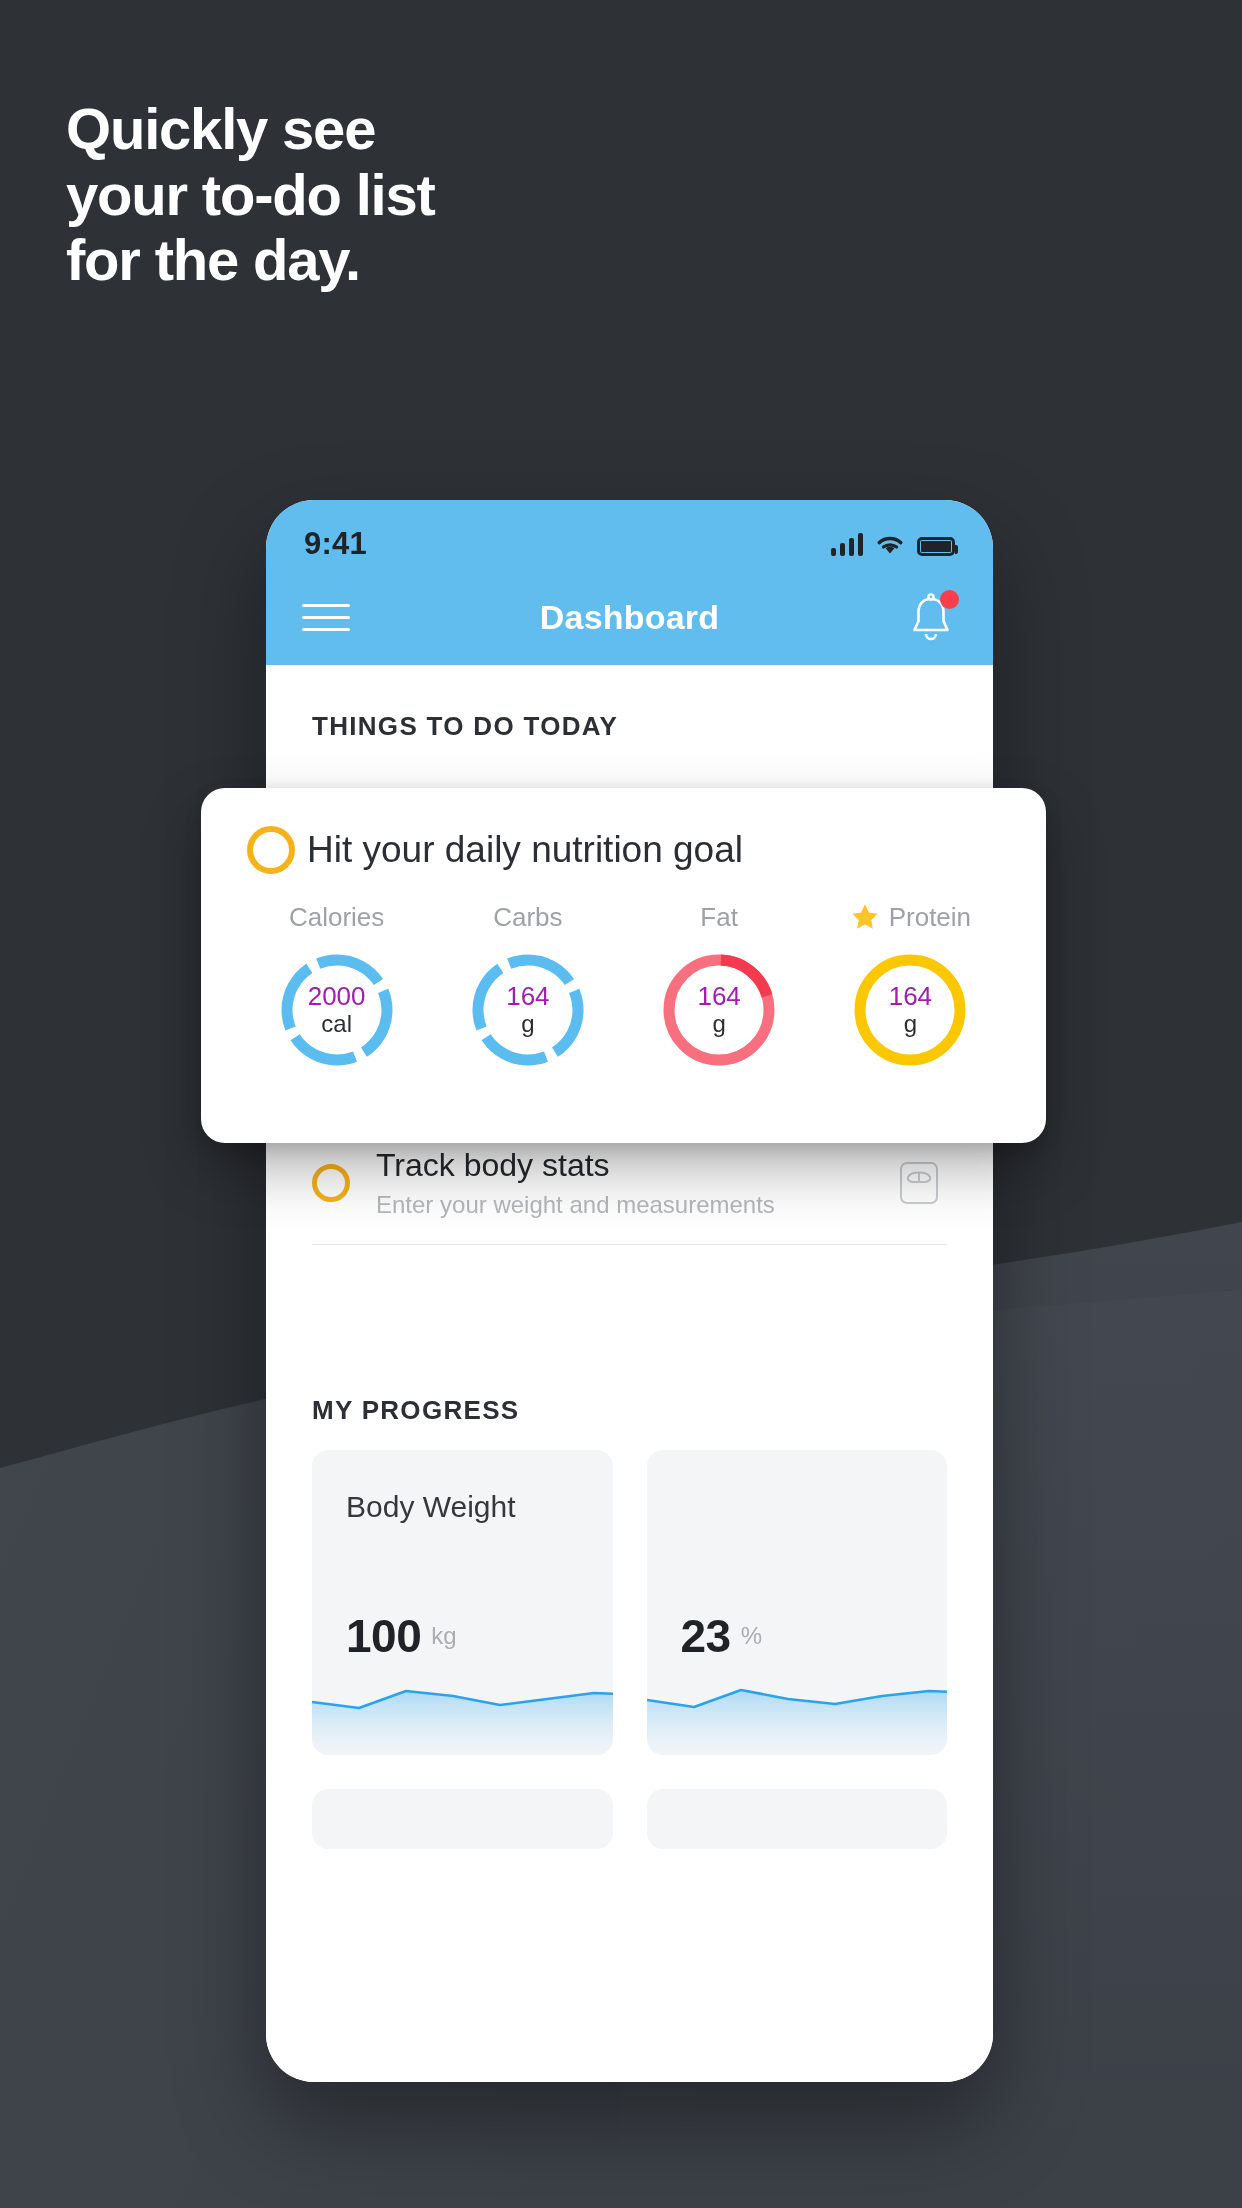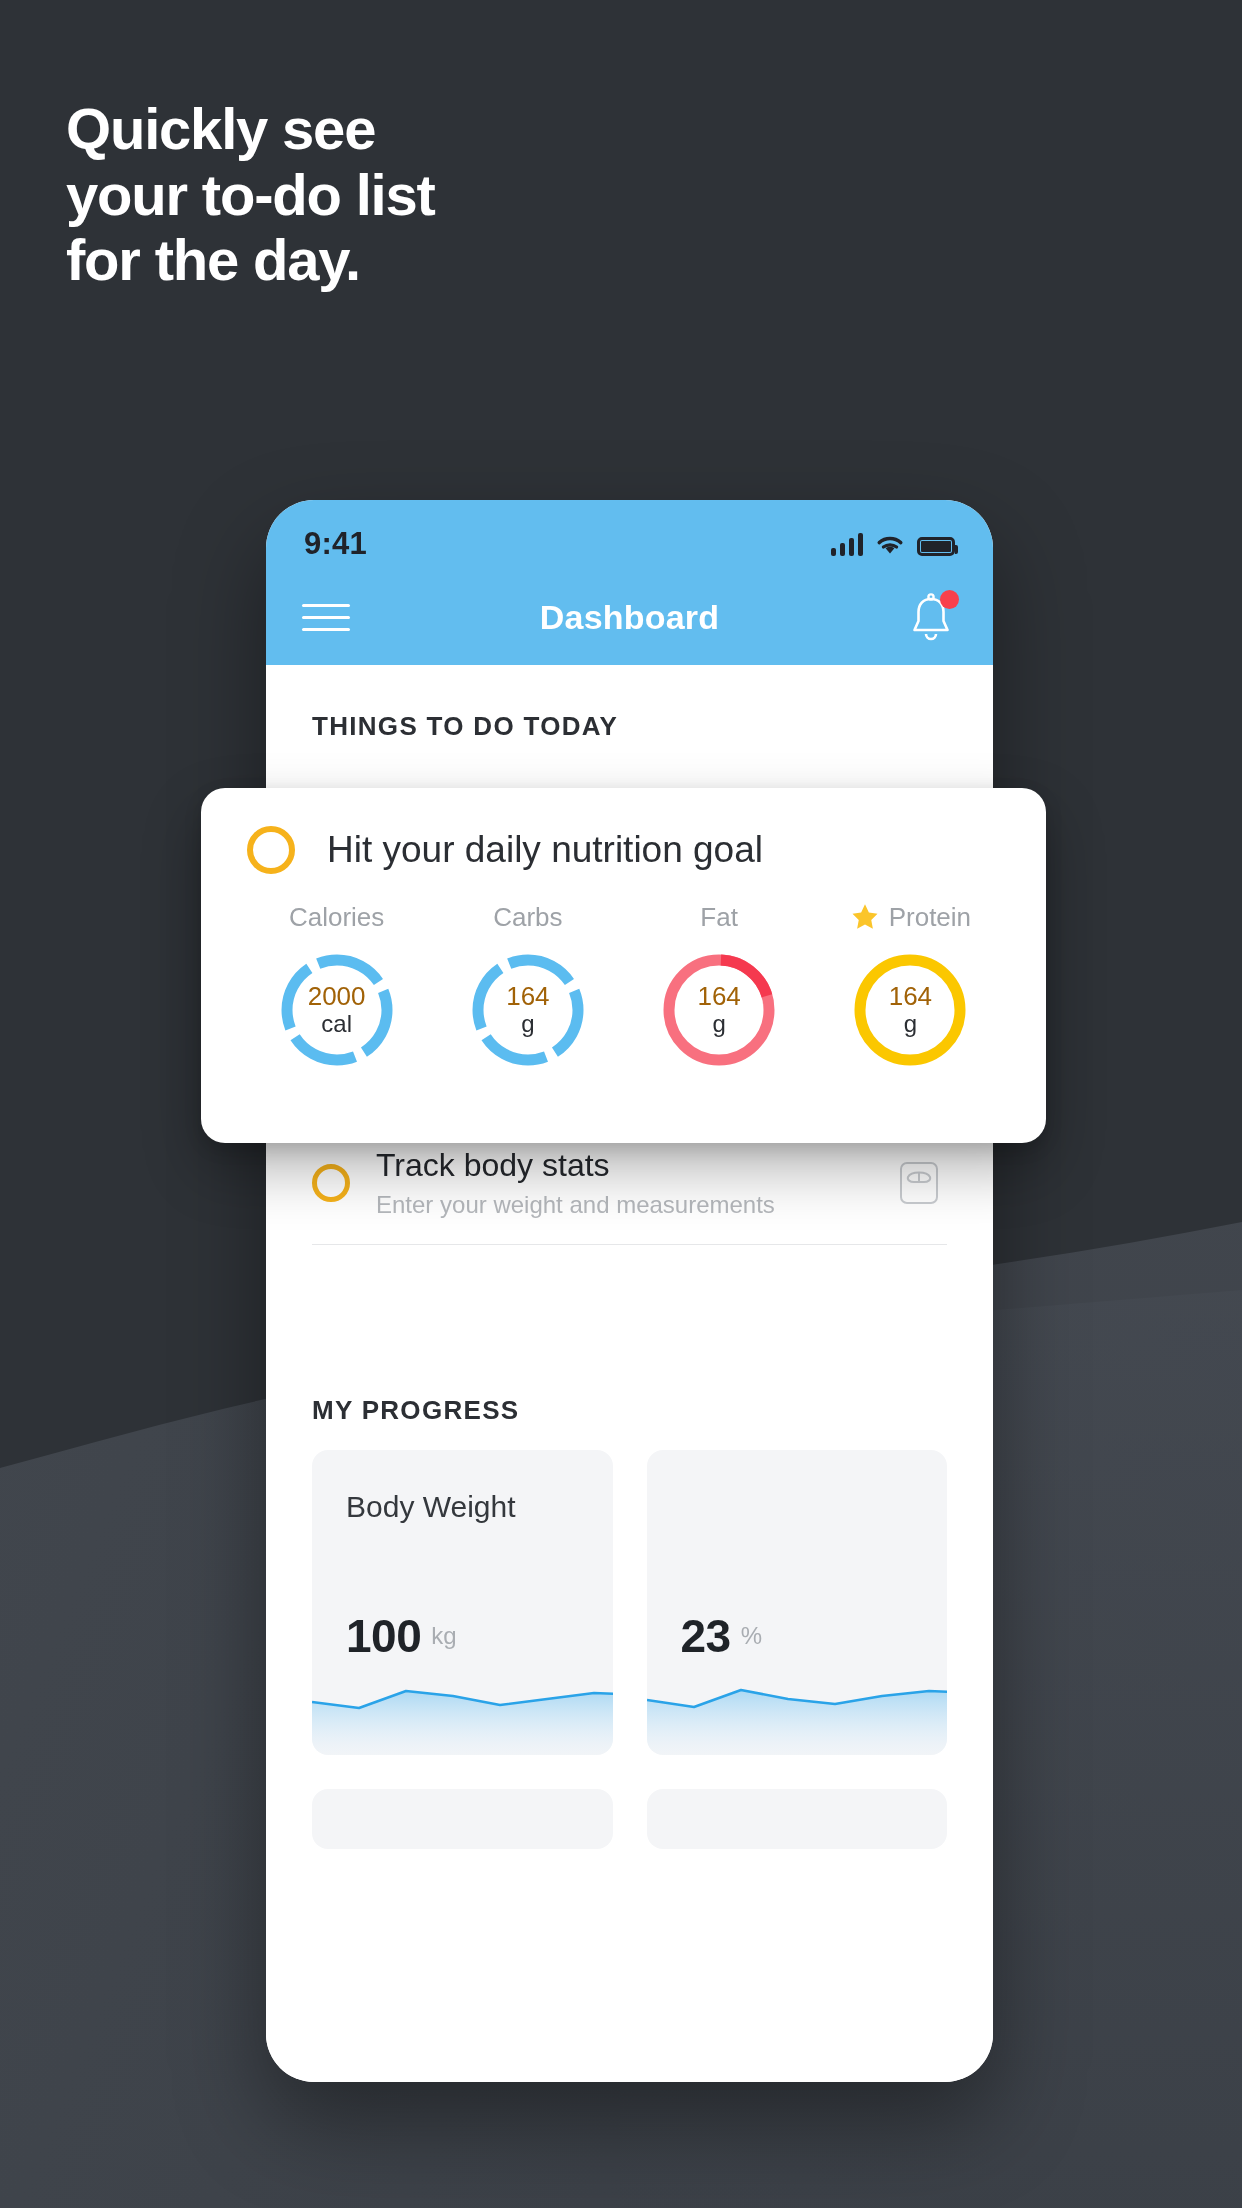--- a/index.html
+++ b/index.html
@@ -120,34 +120,34 @@
   
   #overlay-card {
     position:absolute;
     left:201px; top:788px;
     width:845px; height:355px;
     background:#ffffff;
     border-radius:24px;
     z-index:20;
     box-shadow:0 26px 58px rgba(0,0,0,.30), 0 6px 18px rgba(0,0,0,.14);
   }
-  #ov-head { display:flex; align-items:center; gap:32px; padding:38px 0 0 46px; }
+  #ov-head { display:flex; align-items:center; gap:12px; padding:38px 0 0 46px; }
   #ov-ring { width:48px; height:48px; border-radius:50%; border:6px solid #f6b21b; flex:0 0 48px; }
   #ov-title { font-size:37px; color:#2b2e33; }
   #macros { display:flex; padding:26px 40px 0 40px; }
   .macro { flex:1 1 0; display:flex; flex-direction:column; align-items:center; }
   .macro-label-row { display:flex; align-items:center; gap:9px; height:34px; }
   .macro-label { font-size:26px; color:#9ea2a7; }
   .macro-ring { position:relative; width:124px; height:124px; margin-top:14px; }
   .macro-ring svg { display:block; }
   .macro-center {
     position:absolute; inset:0; display:flex; flex-direction:column;
     align-items:center; justify-content:center; line-height:1.12;
   }
-  .macro-v { font-size:26px; color:#a16207; }
+  .macro-v { font-size:26px; color:#a21caf; }
   .macro-u { font-size:24px; color:#2b2e33; }
   .star { width:30px; height:30px; display:block; }
 </style>
 </head>
 <body>
 
 <div id="bg-wrap">
   <svg width="1242" height="2208" viewBox="0 0 1242 2208">
     <defs>
       <linearGradient id="bandA" x1="0" y1="0" x2="1" y2="0.3">

